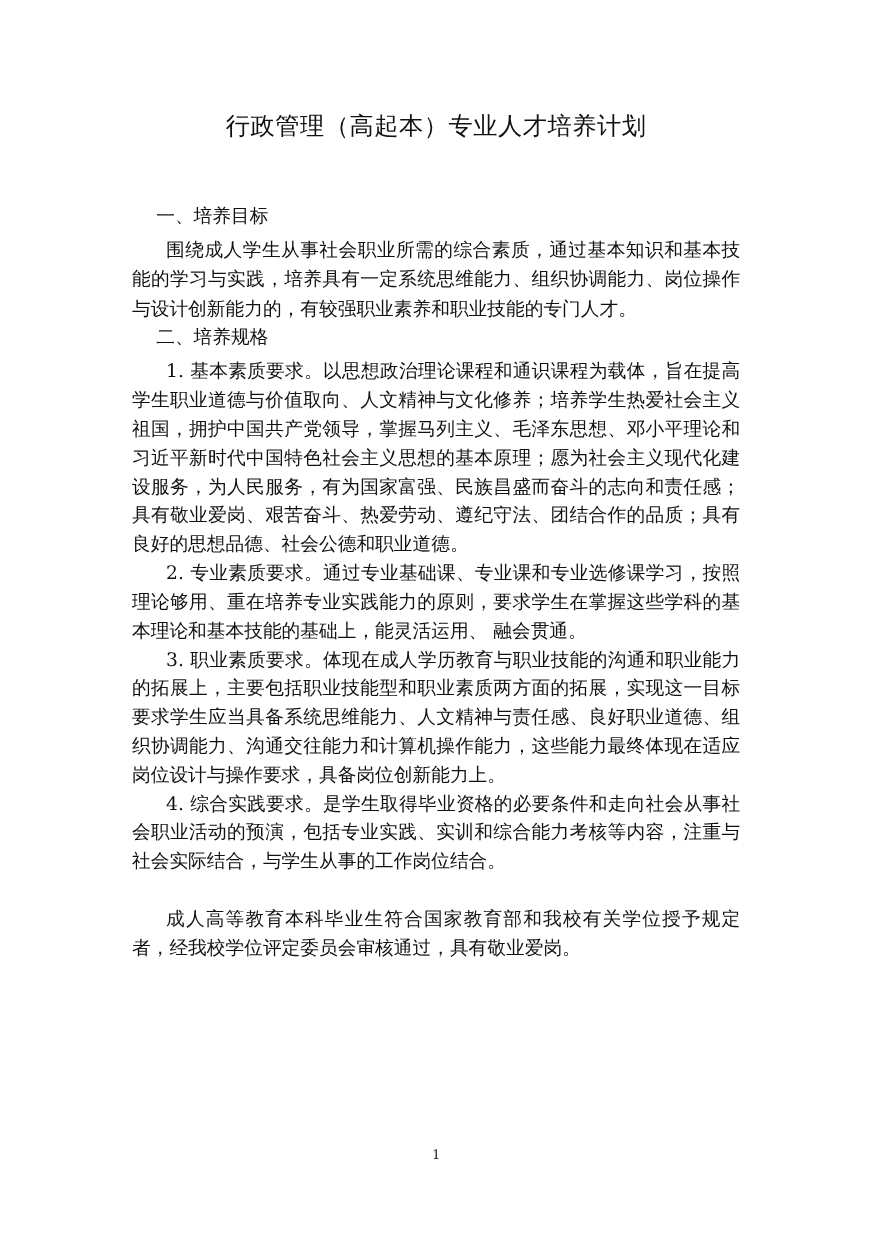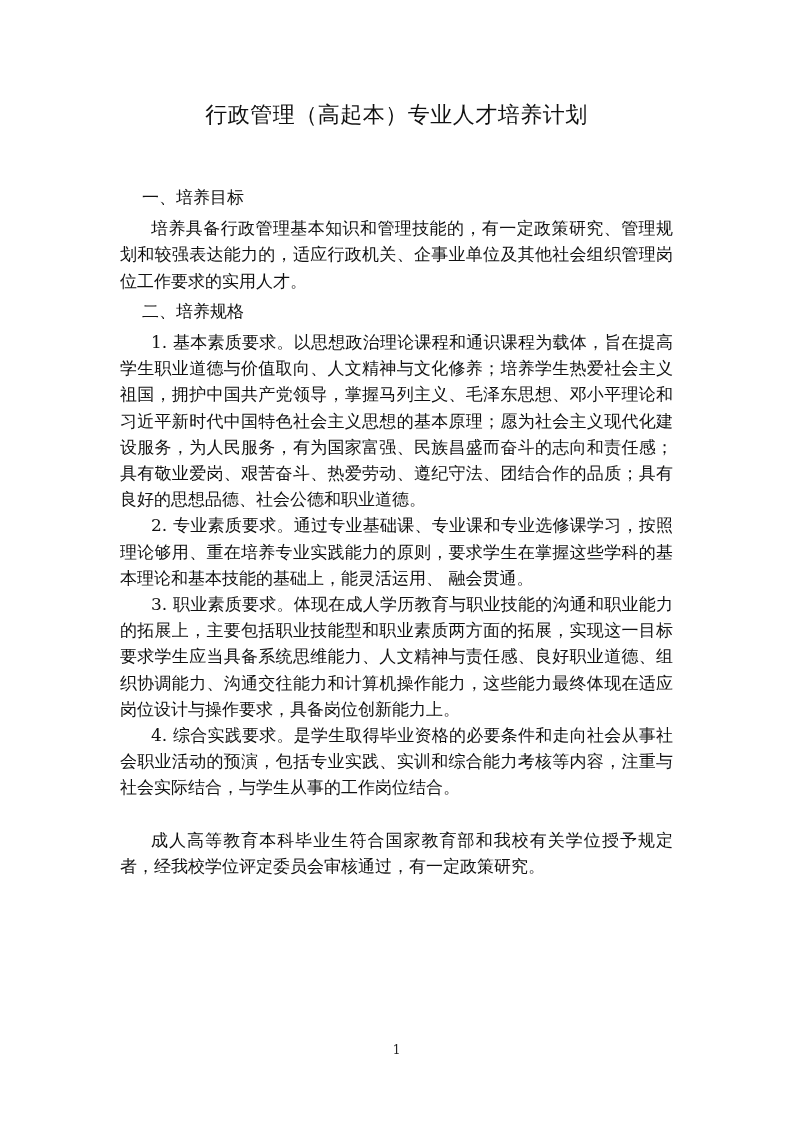--- a/index.html
+++ b/index.html
@@ -32,30 +32,30 @@
 </style>
 </head>
 <body>
 
 <div class="page">
   <div class="title">行政管理（高起本）专业人才培养计划</div>
 
   <div class="content">
     <div>
       <p class="heading">一、培养目标</p>
-      <p class="para gap-after">培养具备行政管理基本知识和管理技能的，有一定政策研究、管理规划和较强表达能力的，适应行政机关、企事业单位及其他社会组织管理岗位工作要求的实用人才。</p>
+      <p class="para">围绕成人学生从事社会职业所需的综合素质，通过基本知识和基本技能的学习与实践，培养具有一定系统思维能力、组织协调能力、岗位操作与设计创新能力的，有较强职业素养和职业技能的专门人才。</p>
     </div>
 
     <div>
       <p class="heading">二、培养规格</p>
       <p class="para">1. 基本素质要求。以思想政治理论课程和通识课程为载体，旨在提高学生职业道德与价值取向、人文精神与文化修养；培养学生热爱社会主义祖国，拥护中国共产党领导，掌握马列主义、毛泽东思想、邓小平理论和习近平新时代中国特色社会主义思想的基本原理；愿为社会主义现代化建设服务，为人民服务，有为国家富强、民族昌盛而奋斗的志向和责任感；具有敬业爱岗、艰苦奋斗、热爱劳动、遵纪守法、团结合作的品质；具有良好的思想品德、社会公德和职业道德。</p>
       <p class="para">2. 专业素质要求。通过专业基础课、专业课和专业选修课学习，按照理论够用、重在培养专业实践能力的原则，要求学生在掌握这些学科的基本理论和基本技能的基础上，能灵活运用、 融会贯通。</p>
       <p class="para">3. 职业素质要求。体现在成人学历教育与职业技能的沟通和职业能力的拓展上，主要包括职业技能型和职业素质两方面的拓展，实现这一目标要求学生应当具备系统思维能力、人文精神与责任感、良好职业道德、组织协调能力、沟通交往能力和计算机操作能力，这些能力最终体现在适应岗位设计与操作要求，具备岗位创新能力上。</p>
       <p class="para">4. 综合实践要求。是学生取得毕业资格的必要条件和走向社会从事社会职业活动的预演，包括专业实践、实训和综合能力考核等内容，注重与社会实际结合，与学生从事的工作岗位结合。</p>
     </div>
 
     <div class="spacer"></div>
 
-    <p class="para">成人高等教育本科毕业生符合国家教育部和我校有关学位授予规定者，经我校学位评定委员会审核通过，有一定政策研究。</p>
+    <p class="para">成人高等教育本科毕业生符合国家教育部和我校有关学位授予规定者，经我校学位评定委员会审核通过，具有敬业爱岗。</p>
   </div>
 
   <div class="page-number">1</div>
 </div>
 
 </body></html>

